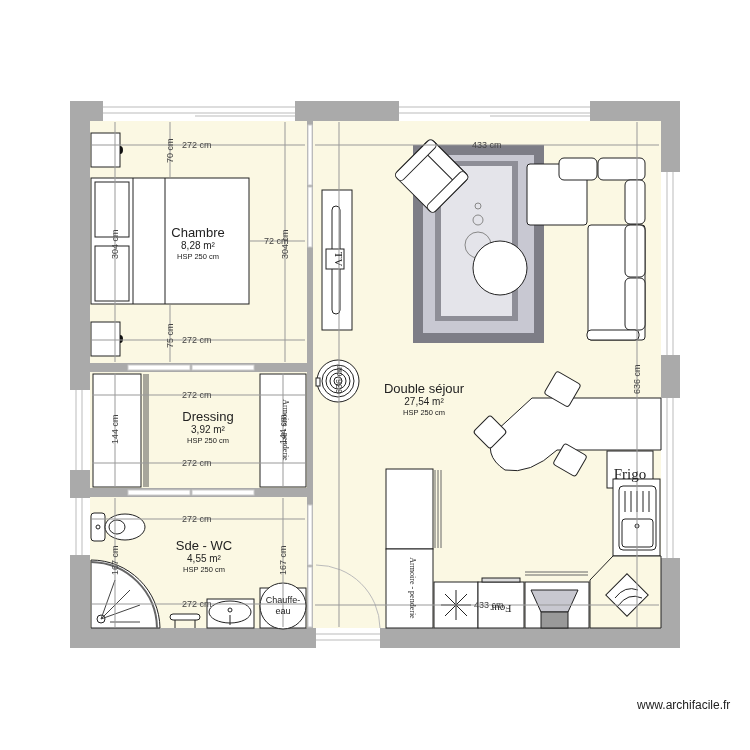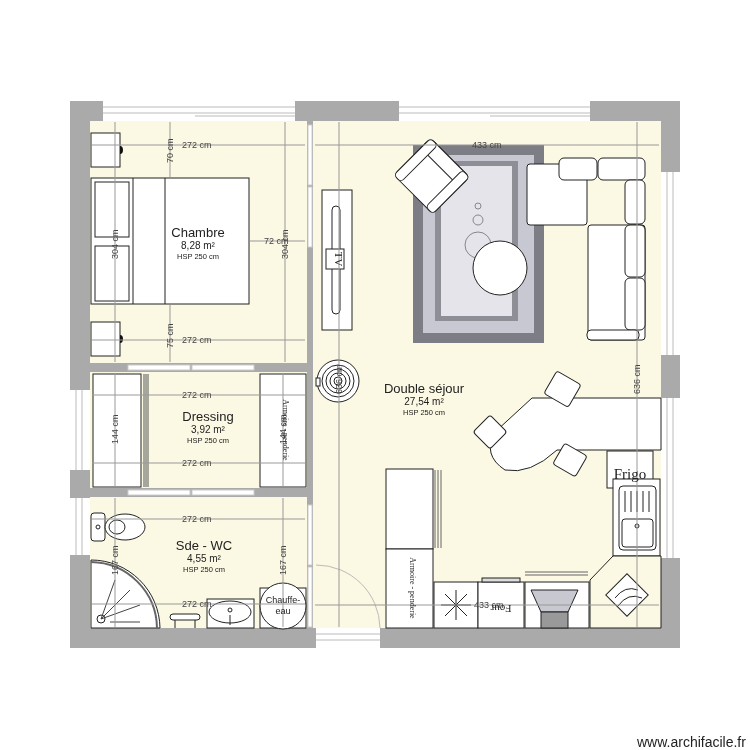--- a/index.html
+++ b/index.html
@@ -1,21 +1,21 @@
 <!DOCTYPE html>
 <html><head>
 <meta charset="utf-8">
 <style>
   html, body { margin:0; padding:0; background:#ffffff; }
   body { width:750px; height:750px; position:relative; overflow:hidden; font-family:"Liberation Sans", sans-serif; }
   #plan { position:absolute; left:0; top:0; width:750px; height:750px; }
   .lbl { font-family:"Liberation Sans", sans-serif; fill:#222; }
   .dim { font-family:"Liberation Sans", sans-serif; font-size:9px; fill:#444; }
   .serif { font-family:"Liberation Serif", serif; fill:#222; }
-  .watermark { position:absolute; left:637px; top:734px; font-size:14px; color:#222; font-family:"Liberation Sans", sans-serif; }
+  .watermark { position:absolute; left:637px; top:698px; font-size:12px; color:#222; font-family:"Liberation Sans", sans-serif; }
 </style>
 </head>
 <body>
 
 <svg id="plan" viewBox="0 0 750 750" xmlns="http://www.w3.org/2000/svg">
 
   <rect x="70" y="101" width="610" height="547" fill="#aaaaaa"></rect>
 
   <rect x="90" y="121" width="217" height="242" fill="#fbf8e3"></rect>
   <rect x="90" y="372" width="217" height="116" fill="#fbf8e3"></rect>

